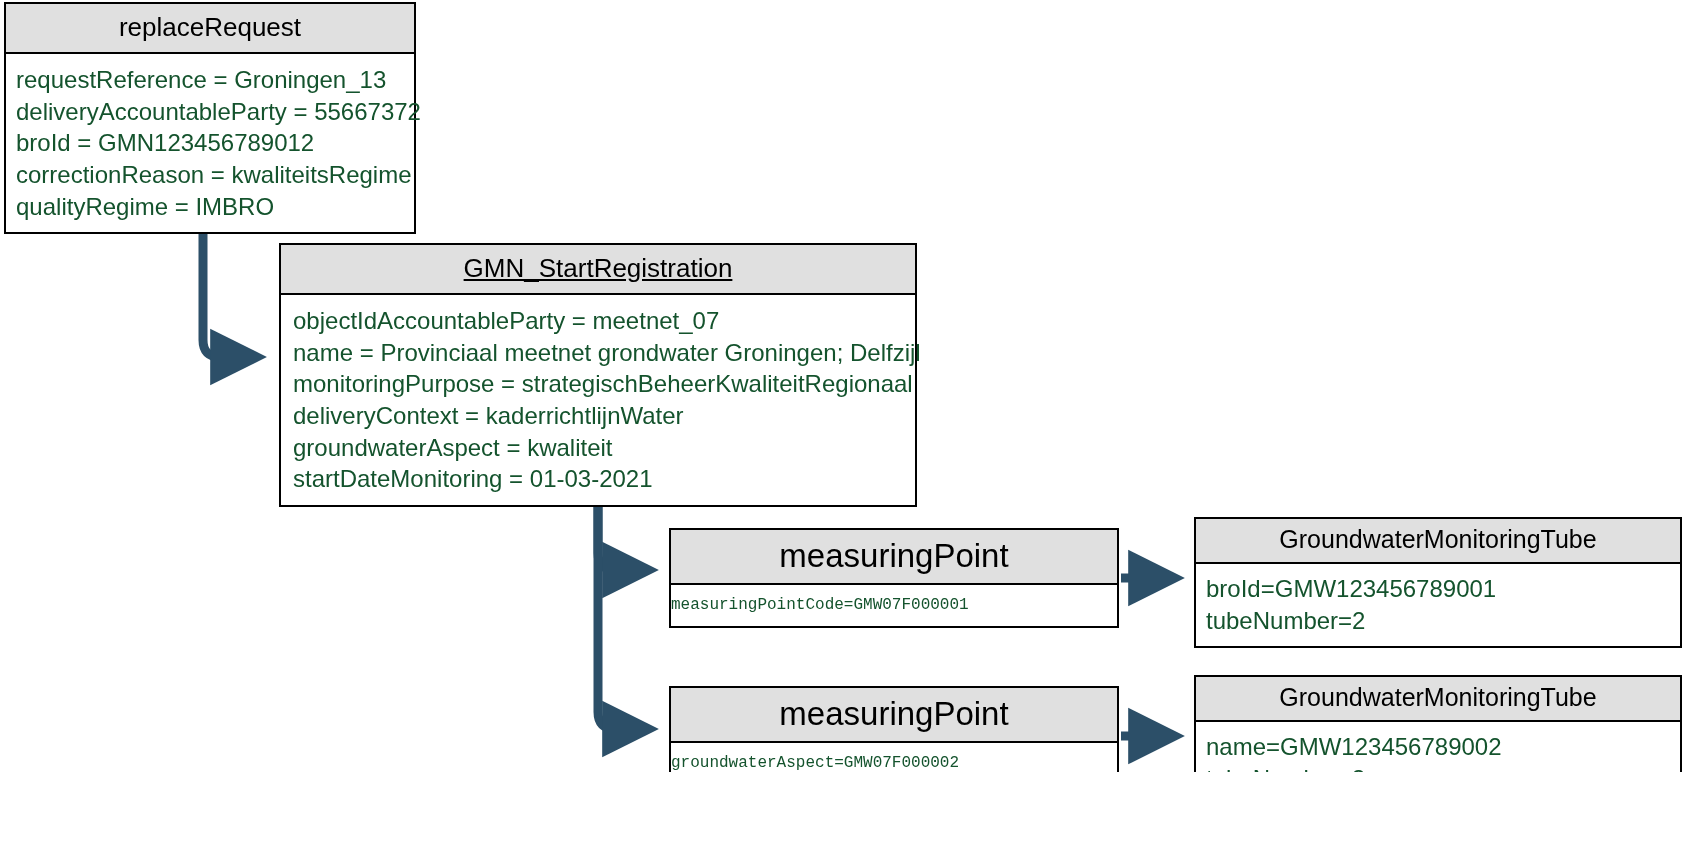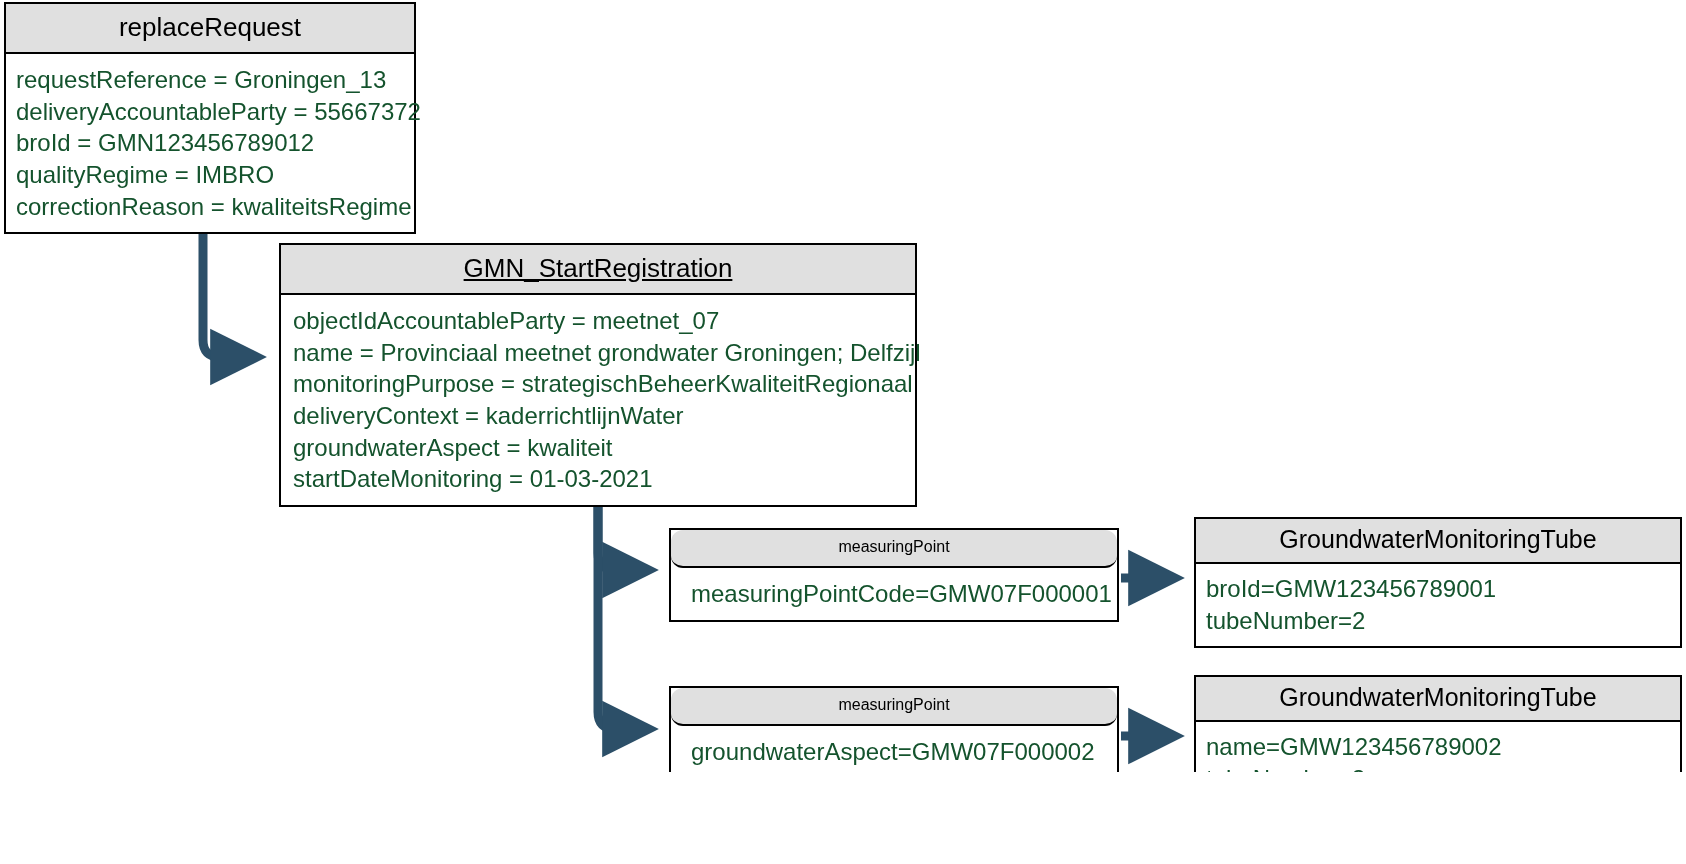--- a/index.html
+++ b/index.html
@@ -57,22 +57,22 @@
   #box-replace-request { left: 4px;    top: 2px;   width: 412px; }
   #box-replace-request .uml-header { font-size: 26px; padding: 10px 8px 12px 8px; }
   #box-replace-request .uml-body   { padding: 10px 8px 10px 10px; }
 
   #box-gmn-start        { left: 279px;  top: 243px; width: 638px; }
   #box-gmn-start .uml-header { font-size: 26px; padding: 10px 8px 12px 8px; text-decoration: underline; }
   #box-gmn-start .uml-body   { padding: 10px 8px 10px 12px; }
 
   #box-mp-1             { left: 669px;  top: 528px; width: 450px; }
   #box-mp-2             { left: 669px;  top: 686px; width: 450px; }
-  .mp-box .uml-header { font-size: 16px; padding: 9px 8px 11px 8px; border-radius: 12px; }
-  .mp-box .uml-body   { padding: 10px 8px 10px 20px; font-size: 24px; }
+  .mp-box .uml-header { font-size: 33px; padding: 9px 8px 11px 8px; }
+  .mp-box .uml-body   { padding: 10px 8px 10px 0; font-size: 16px; font-family: Liberation Mono, monospace; }
 
   #box-tube-1           { left: 1194px; top: 517px; width: 488px; }
   #box-tube-2           { left: 1194px; top: 675px; width: 488px; }
   .tube-box .uml-header { font-size: 25px; padding: 8px 8px 10px 8px; }
   .tube-box .uml-body   { padding: 9px 8px 10px 10px; font-size: 24px; }
 </style>
 </head>
 <body>
 
 <div id="canvas">
@@ -94,22 +94,22 @@
 
     <path d="M 1121 736 L 1166 736" fill="none" stroke="#2c4f68" stroke-width="9" marker-end="url(#arrowhead)"></path>
   </svg>
 
   <div class="uml-box" id="box-replace-request">
     <div class="uml-header">replaceRequest</div>
     <div class="uml-body">
       <div class="attr">requestReference = Groningen_13</div>
       <div class="attr">deliveryAccountableParty = 55667372</div>
       <div class="attr">broId = GMN123456789012</div>
+      <div class="attr">correctionReason = kwaliteitsRegime</div>
       <div class="attr">qualityRegime = IMBRO</div>
-      <div class="attr">correctionReason = kwaliteitsRegime</div>
     </div>
   </div>
 
   <div class="uml-box" id="box-gmn-start">
     <div class="uml-header">GMN_StartRegistration</div>
     <div class="uml-body">
       <div class="attr">objectIdAccountableParty = meetnet_07</div>
       <div class="attr">name = Provinciaal meetnet grondwater Groningen; Delfzijl</div>
       <div class="attr">monitoringPurpose = strategischBeheerKwaliteitRegionaal</div>
       <div class="attr">deliveryContext = kaderrichtlijnWater</div>

